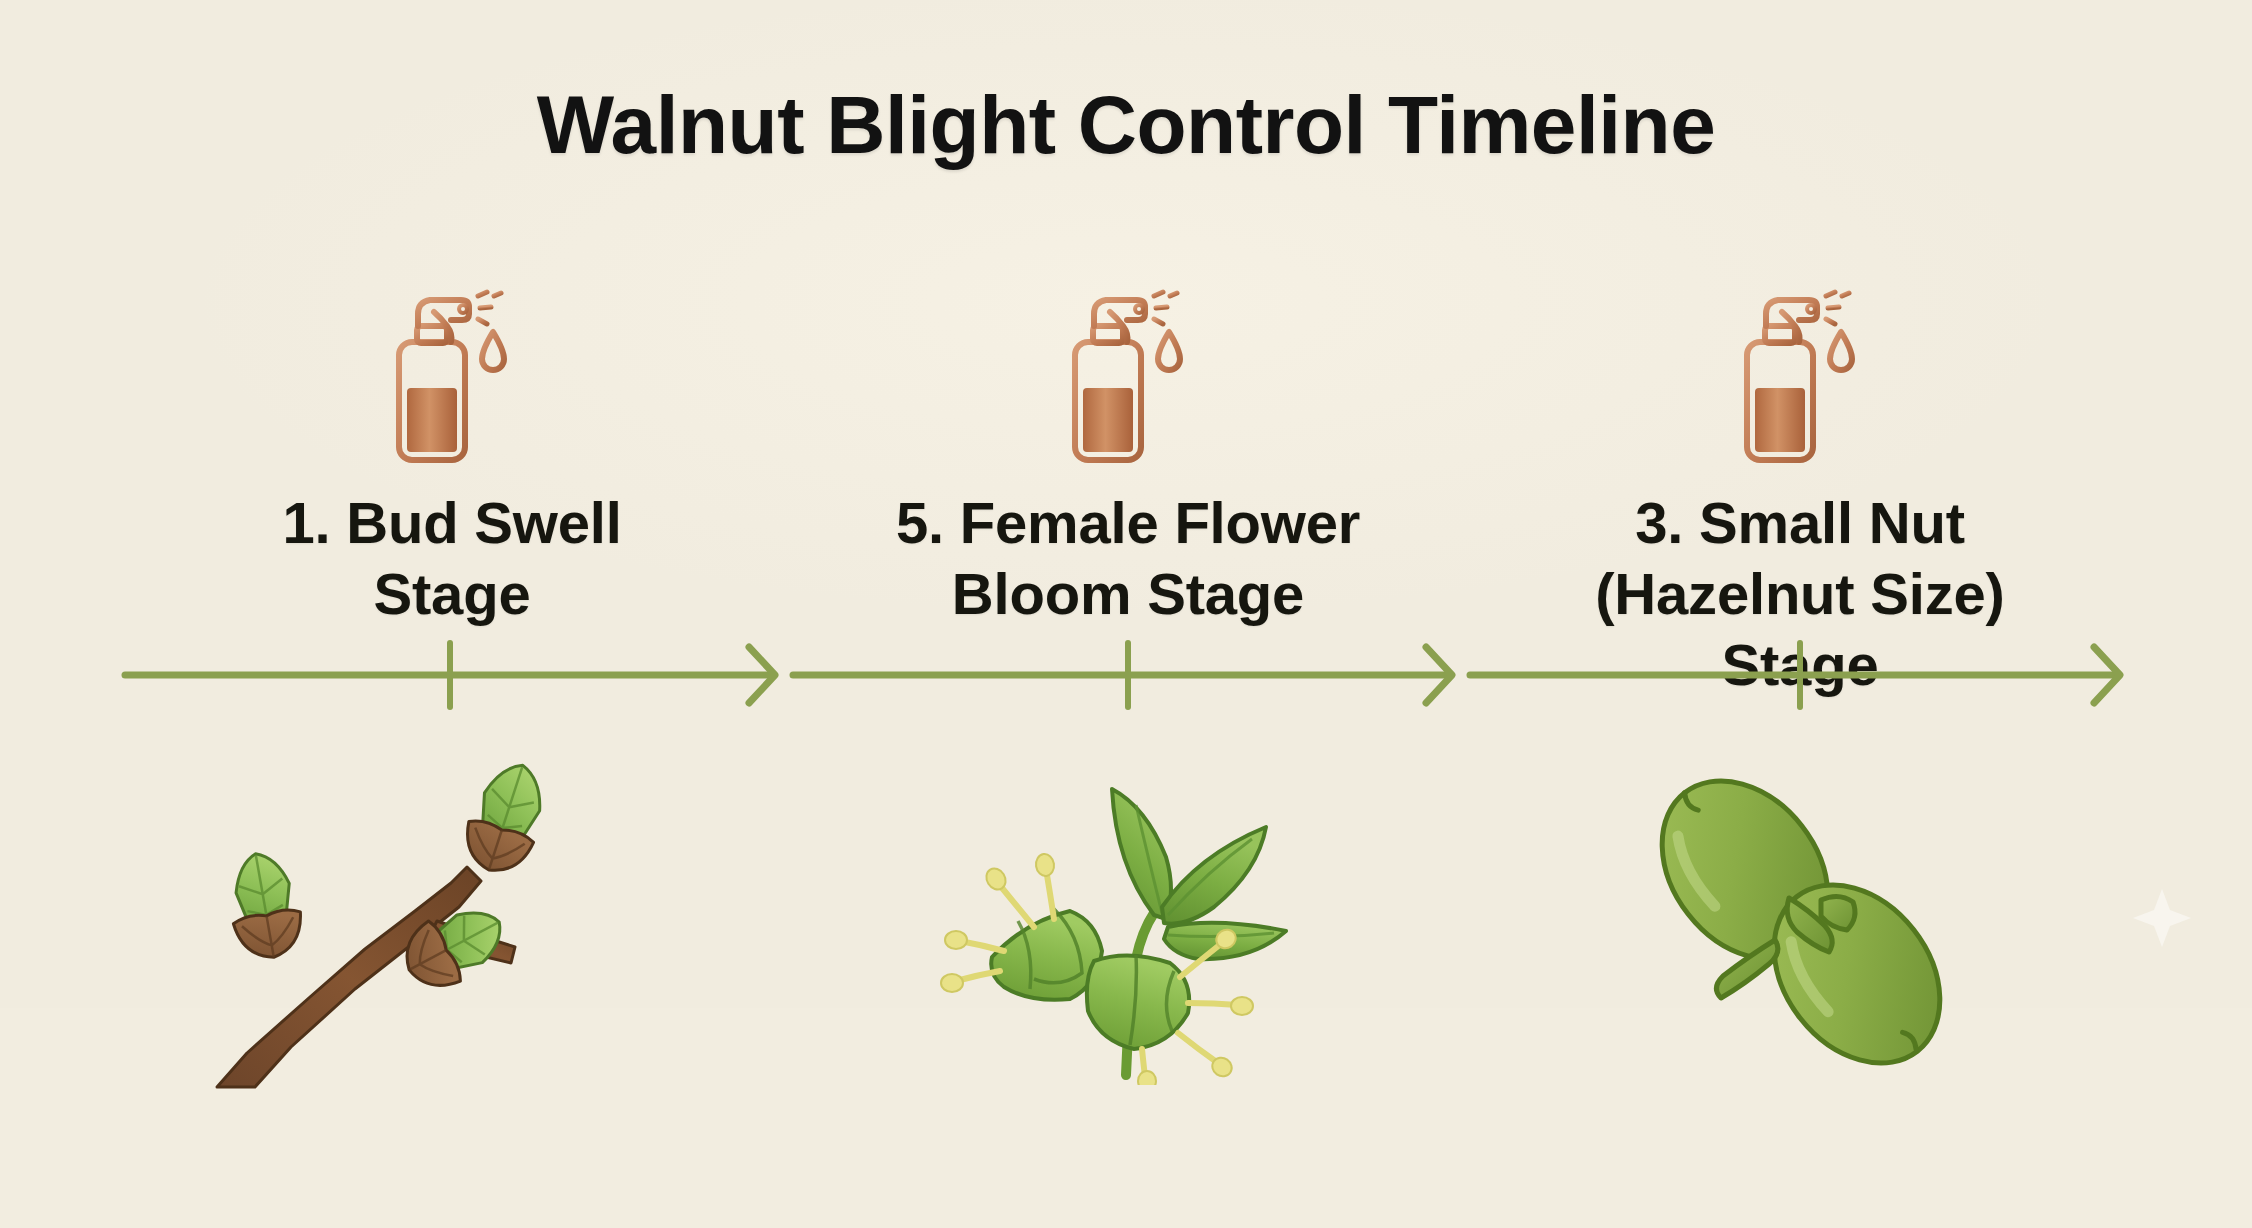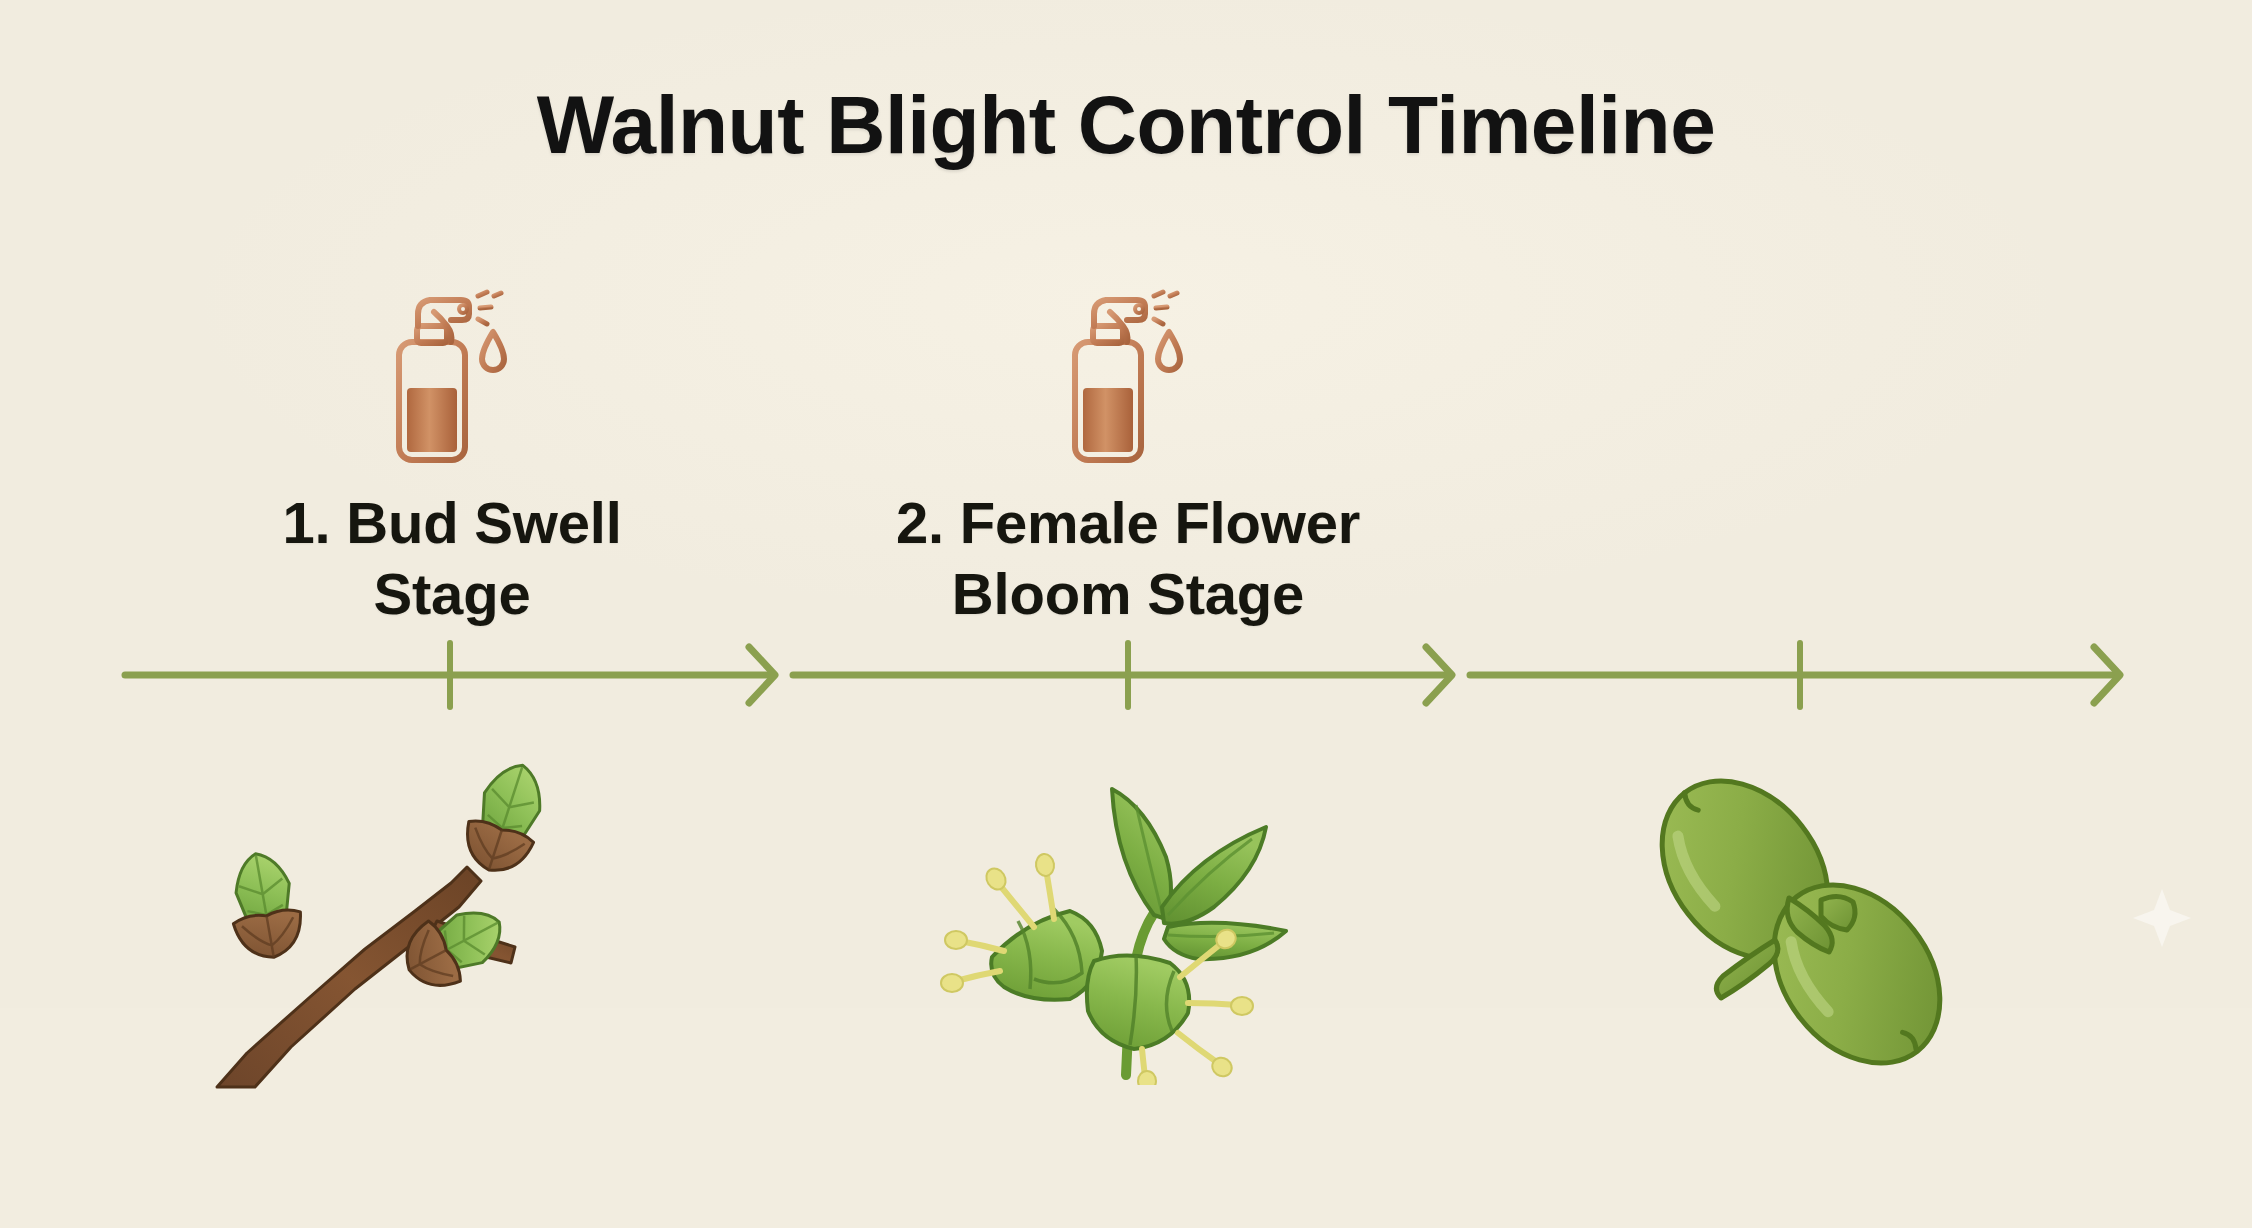--- a/index.html
+++ b/index.html
@@ -145,24 +145,43 @@
       <path d="M41 46 L41 34 Q41 22 53 20 L84 20 Q92 20 92 27 L92 34 Q92 40 85 40 L74 40" fill="none" stroke="url(#cop1)" stroke-width="6" stroke-linecap="round" stroke-linejoin="round"></path>
       <circle cx="86" cy="29" r="4" fill="none" stroke="url(#cop1)" stroke-width="4"></circle>
       <path d="M57 32 Q64 38 70 46 Q76 54 74 62" fill="none" stroke="url(#cop1)" stroke-width="6" stroke-linecap="round"></path>
       <line x1="101" y1="16" x2="110" y2="12" stroke="url(#cop1)" stroke-width="5" stroke-linecap="round"></line>
       <line x1="103" y1="28" x2="114" y2="27" stroke="url(#cop1)" stroke-width="5" stroke-linecap="round"></line>
       <line x1="101" y1="39" x2="110" y2="44" stroke="url(#cop1)" stroke-width="5" stroke-linecap="round"></line>
       <line x1="117" y1="16" x2="124" y2="13" stroke="url(#cop1)" stroke-width="5" stroke-linecap="round"></line>
       <line x1="120" y1="28" x2="129" y2="28" stroke="url(#cop1)" stroke-width="5" stroke-linecap="round"></line>
       <path d="M116 52 Q105 70 105 79 a11 11 0 0 0 22 0 Q127 70 116 52 Z" fill="none" stroke="url(#cop1)" stroke-width="6" stroke-linejoin="round"></path>
     </svg>
-    <div class="stage-label">2. Female Flower
+    <div class="stage-label">5. Female Flower
 Bloom Stage</div>
   </div>
 
+  <div class="stage" id="stage-2" style="left: 1800px;">
+    <svg class="stage-icon" viewBox="0 0 150 190">
+      <rect x="22" y="62" width="66" height="118" rx="13" ry="13" fill="none" stroke="url(#cop1)" stroke-width="6"></rect>
+      <rect x="30" y="108" width="50" height="64" rx="4" ry="4" fill="url(#liq1)"></rect>
+      <rect x="40" y="46" width="30" height="17" rx="4" ry="4" fill="none" stroke="url(#cop1)" stroke-width="6"></rect>
+      <line x1="55" y1="60" x2="55" y2="110" stroke="url(#cop1)" stroke-width="4"></line>
+      <path d="M41 46 L41 34 Q41 22 53 20 L84 20 Q92 20 92 27 L92 34 Q92 40 85 40 L74 40" fill="none" stroke="url(#cop1)" stroke-width="6" stroke-linecap="round" stroke-linejoin="round"></path>
+      <circle cx="86" cy="29" r="4" fill="none" stroke="url(#cop1)" stroke-width="4"></circle>
+      <path d="M57 32 Q64 38 70 46 Q76 54 74 62" fill="none" stroke="url(#cop1)" stroke-width="6" stroke-linecap="round"></path>
+      <line x1="101" y1="16" x2="110" y2="12" stroke="url(#cop1)" stroke-width="5" stroke-linecap="round"></line>
+      <line x1="103" y1="28" x2="114" y2="27" stroke="url(#cop1)" stroke-width="5" stroke-linecap="round"></line>
+      <line x1="101" y1="39" x2="110" y2="44" stroke="url(#cop1)" stroke-width="5" stroke-linecap="round"></line>
+      <line x1="117" y1="16" x2="124" y2="13" stroke="url(#cop1)" stroke-width="5" stroke-linecap="round"></line>
+      <line x1="120" y1="28" x2="129" y2="28" stroke="url(#cop1)" stroke-width="5" stroke-linecap="round"></line>
+      <path d="M116 52 Q105 70 105 79 a11 11 0 0 0 22 0 Q127 70 116 52 Z" fill="none" stroke="url(#cop1)" stroke-width="6" stroke-linejoin="round"></path>
+    </svg>
+    <div class="stage-label">3. Small Nut
+(Hazelnut Size) Stage</div>
+  </div>
 
   <svg class="timeline" viewBox="0 0 2252 70">
     <g id="timeline-group">
         <line x1="125" y1="35" x2="769" y2="35" stroke="#8ba04f" stroke-width="7" stroke-linecap="round"></line>
         <line x1="450" y1="3" x2="450" y2="67" stroke="#8ba04f" stroke-width="6" stroke-linecap="round"></line>
         <path d="M749 7 L775 35 L749 63" fill="none" stroke="#8ba04f" stroke-width="7" stroke-linecap="round" stroke-linejoin="round"></path>
         <line x1="793" y1="35" x2="1446" y2="35" stroke="#8ba04f" stroke-width="7" stroke-linecap="round"></line>
         <line x1="1128" y1="3" x2="1128" y2="67" stroke="#8ba04f" stroke-width="6" stroke-linecap="round"></line>
         <path d="M1426 7 L1452 35 L1426 63" fill="none" stroke="#8ba04f" stroke-width="7" stroke-linecap="round" stroke-linejoin="round"></path>
         <line x1="1470" y1="35" x2="2114" y2="35" stroke="#8ba04f" stroke-width="7" stroke-linecap="round"></line>

